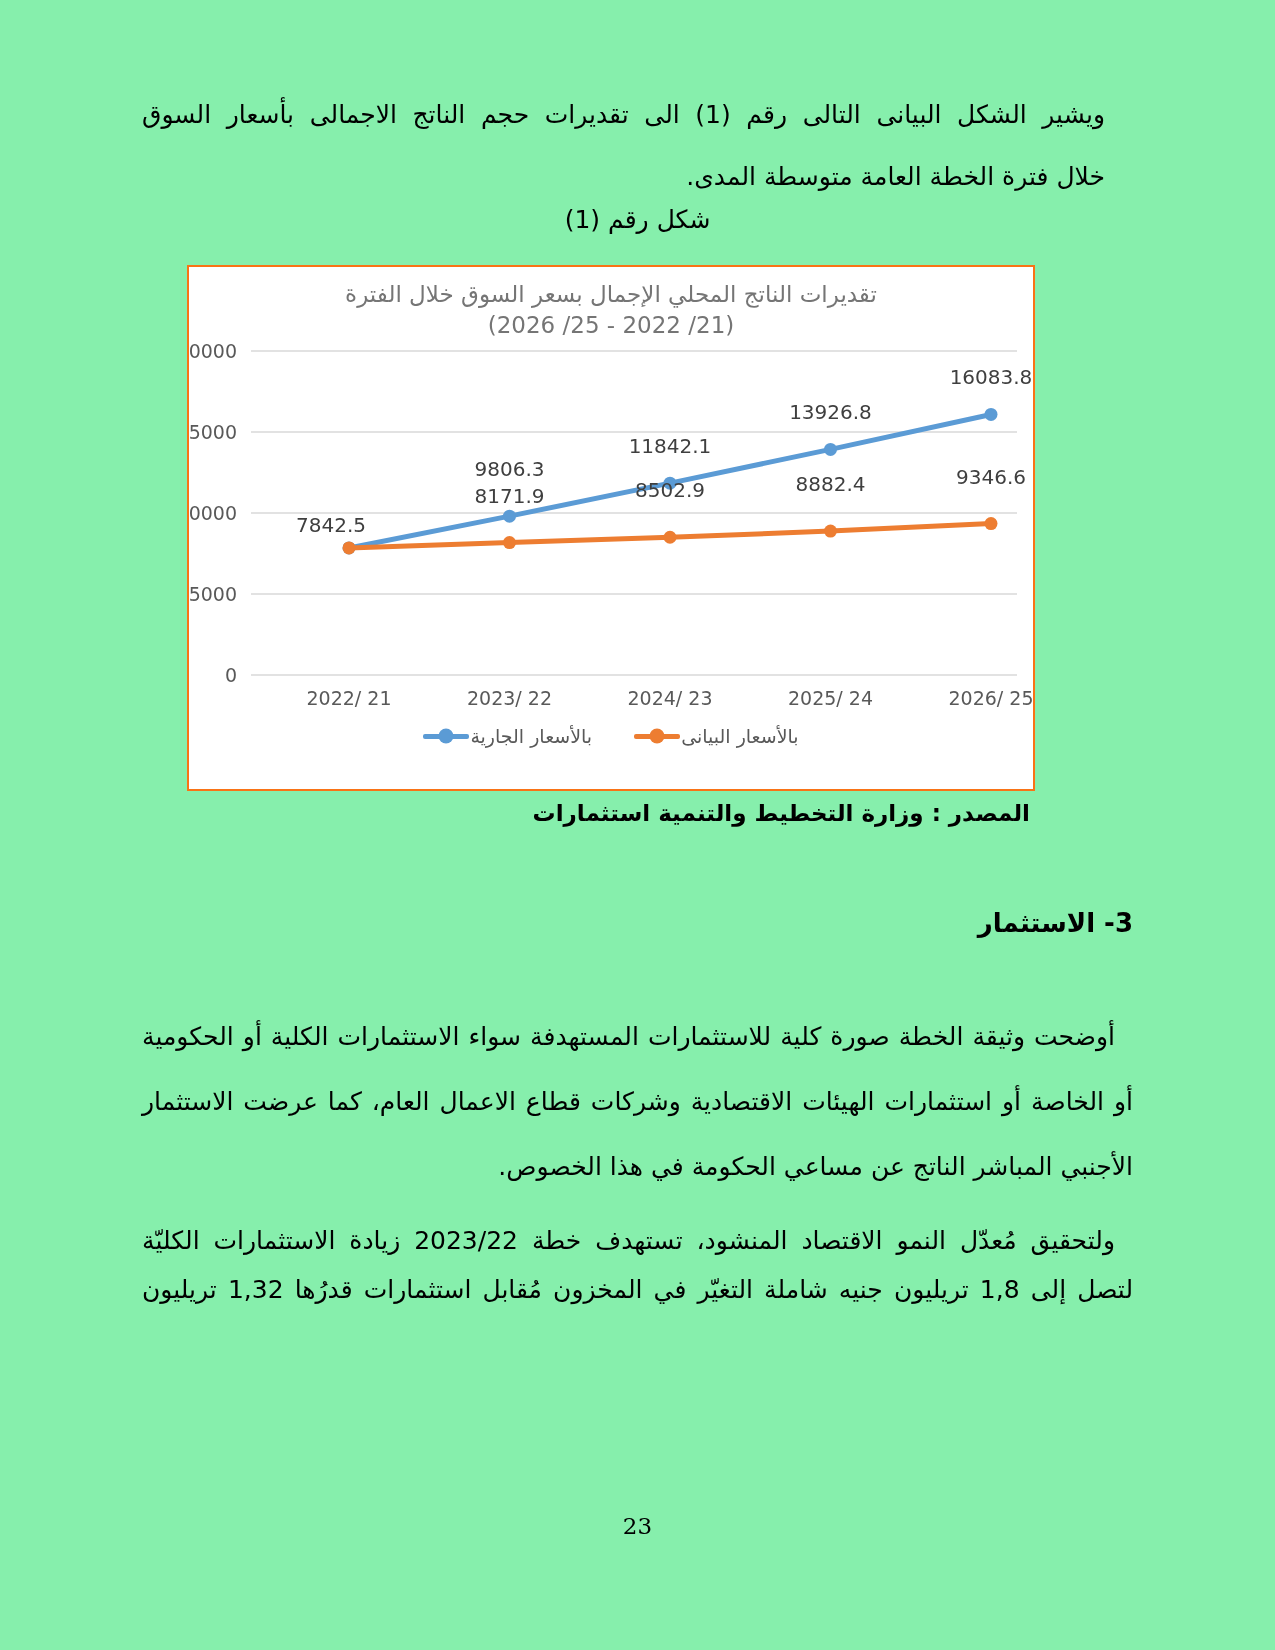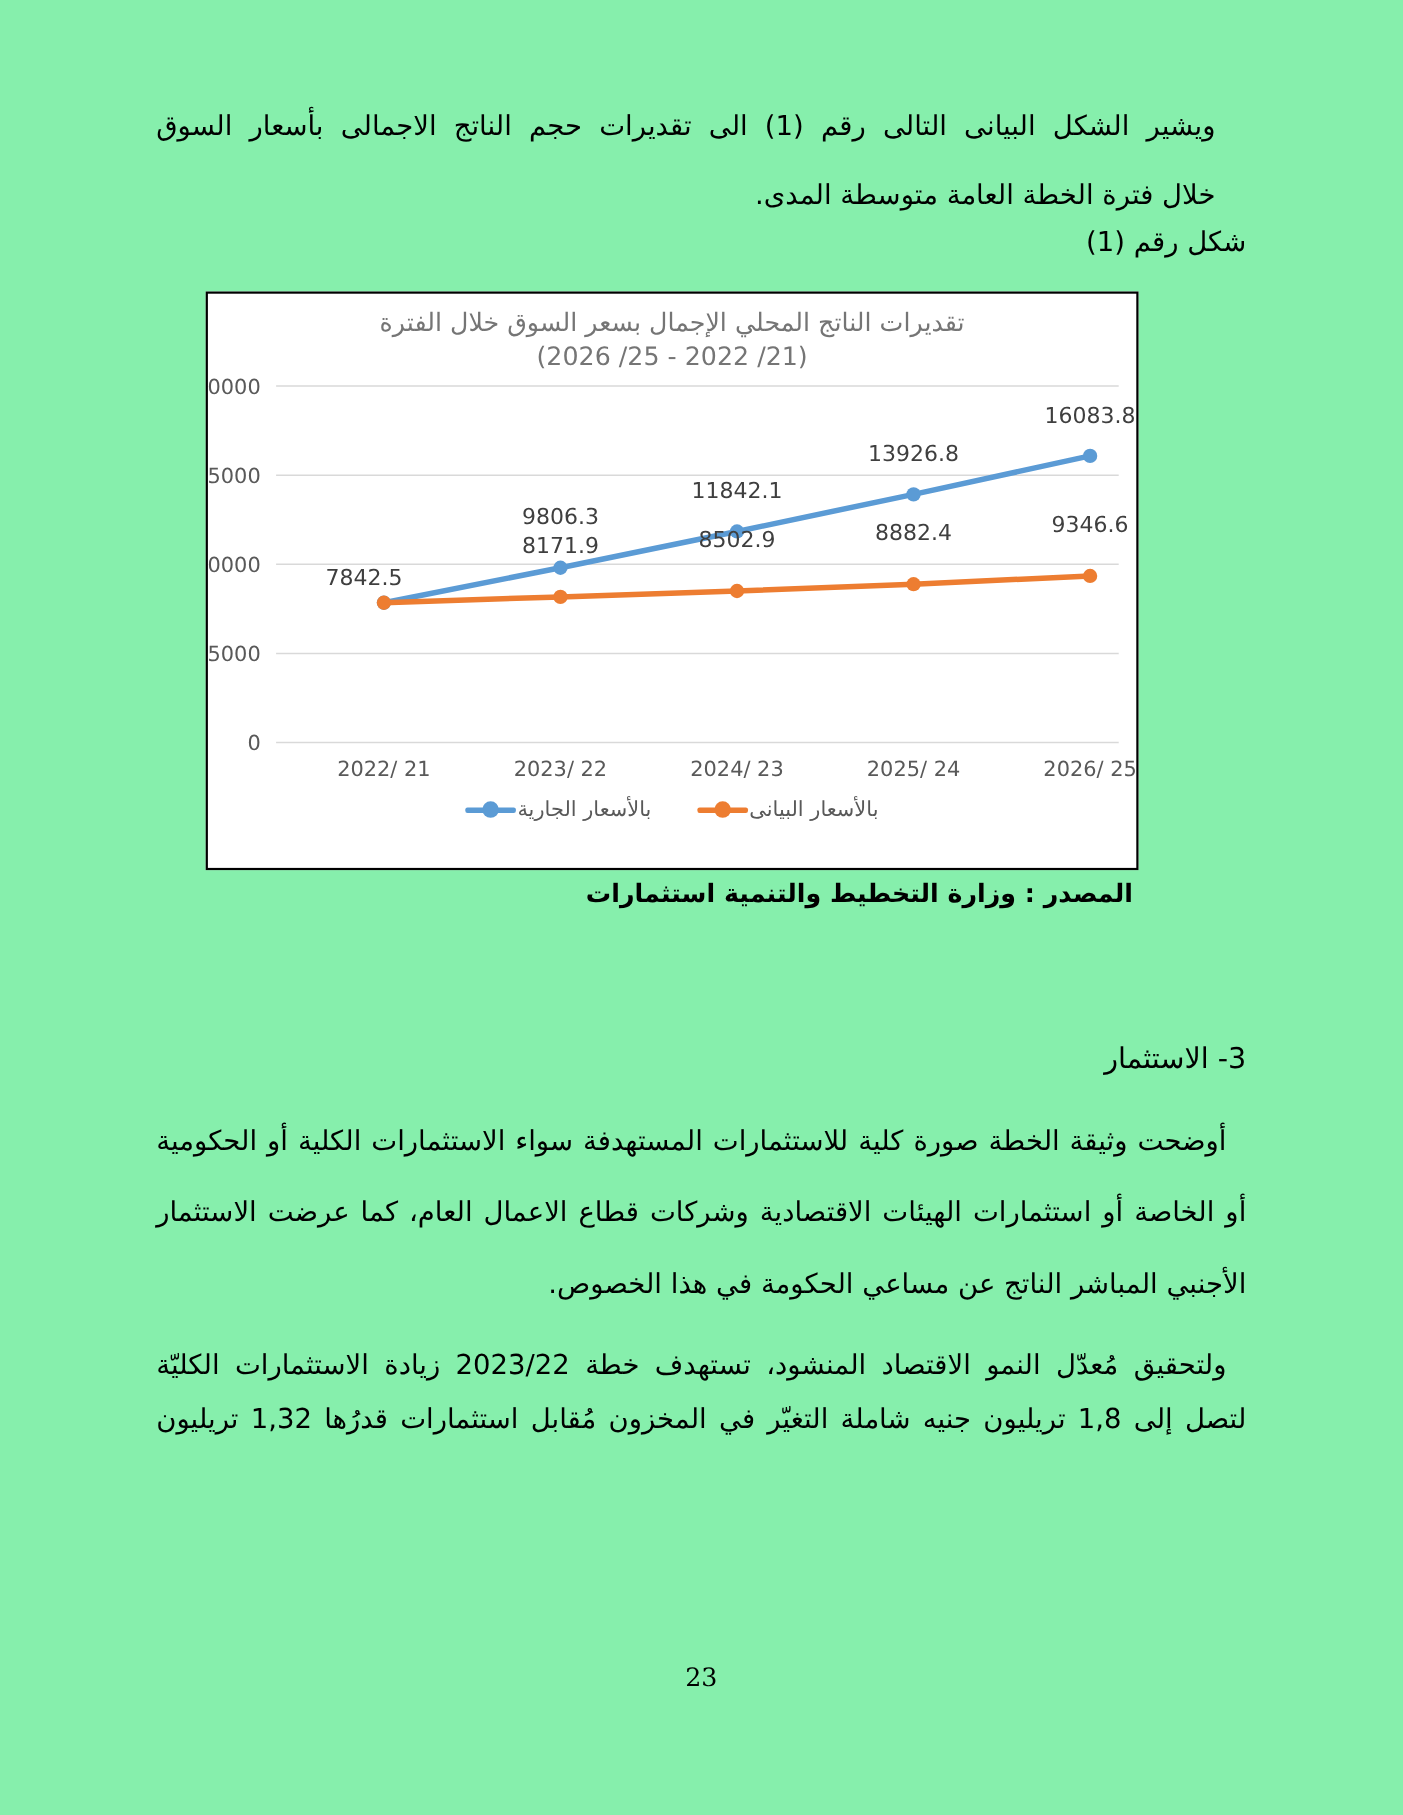--- a/index.html
+++ b/index.html
@@ -10,44 +10,44 @@
   }
   .abs{position:absolute;}
   
   .bodyline{
     left:142px;width:991px;font-size:25px;line-height:44px;
     direction:rtl;text-align:right;color:#000;
   }
   .just{text-align:justify;text-align-last:justify;}
   .indent{padding-right:18px;box-sizing:border-box;}
   .intro{padding-left:0;padding-right:28px;box-sizing:border-box;}
-  .caption{left:142px;width:991px;font-size:25px;direction:rtl;}
+  .caption{left:142px;width:991px;text-align:center;font-size:25px;direction:rtl;}
   
   .chart{
     left:187px;top:265px;width:848px;height:526px;
-    background:#fff;border:2px solid #000000;box-sizing:border-box;
+    background:#fff;border:2px solid #f97316;box-sizing:border-box;
   }
   .chart-title{
     text-align:center;font-size:23px;line-height:31px;color:#757575;
     font-family:"DejaVu Sans", sans-serif;
   }
   .chart-title.first{margin-top:12px;}
   .chart-svg{display:block;width:844px;height:380px;}
   .legend{display:flex;justify-content:center;align-items:center;gap:42px;margin-top:4px;direction:ltr;}
   .lg-item{display:flex;align-items:center;}
   .lg-line{display:inline-block;width:46px;height:5px;position:relative;border-radius:2px;}
   .lg-dot{position:absolute;left:50%;top:50%;transform:translate(-50%,-50%);width:15px;height:15px;border-radius:50%;}
   .lg-label{font-size:19px;color:#595959;margin-left:1px;direction:rtl;}
   .source{
     right:245px;top:800px;direction:rtl;text-align:right;
     font-size:23px;font-weight:bold;color:#000;
   }
   .heading{
     left:142px;right:142px;top:908px;direction:rtl;text-align:right;
-    font-size:26px;font-weight:normal;margin-top:40px;
+    font-size:26px;font-weight:bold;
   }
   .pagenum{
     left:0;top:1513px;width:1275px;text-align:center;
     font-size:23px;font-family:"DejaVu Serif", serif;
   }
 </style>
 </head>
 <body>
 
 <div class="page">

